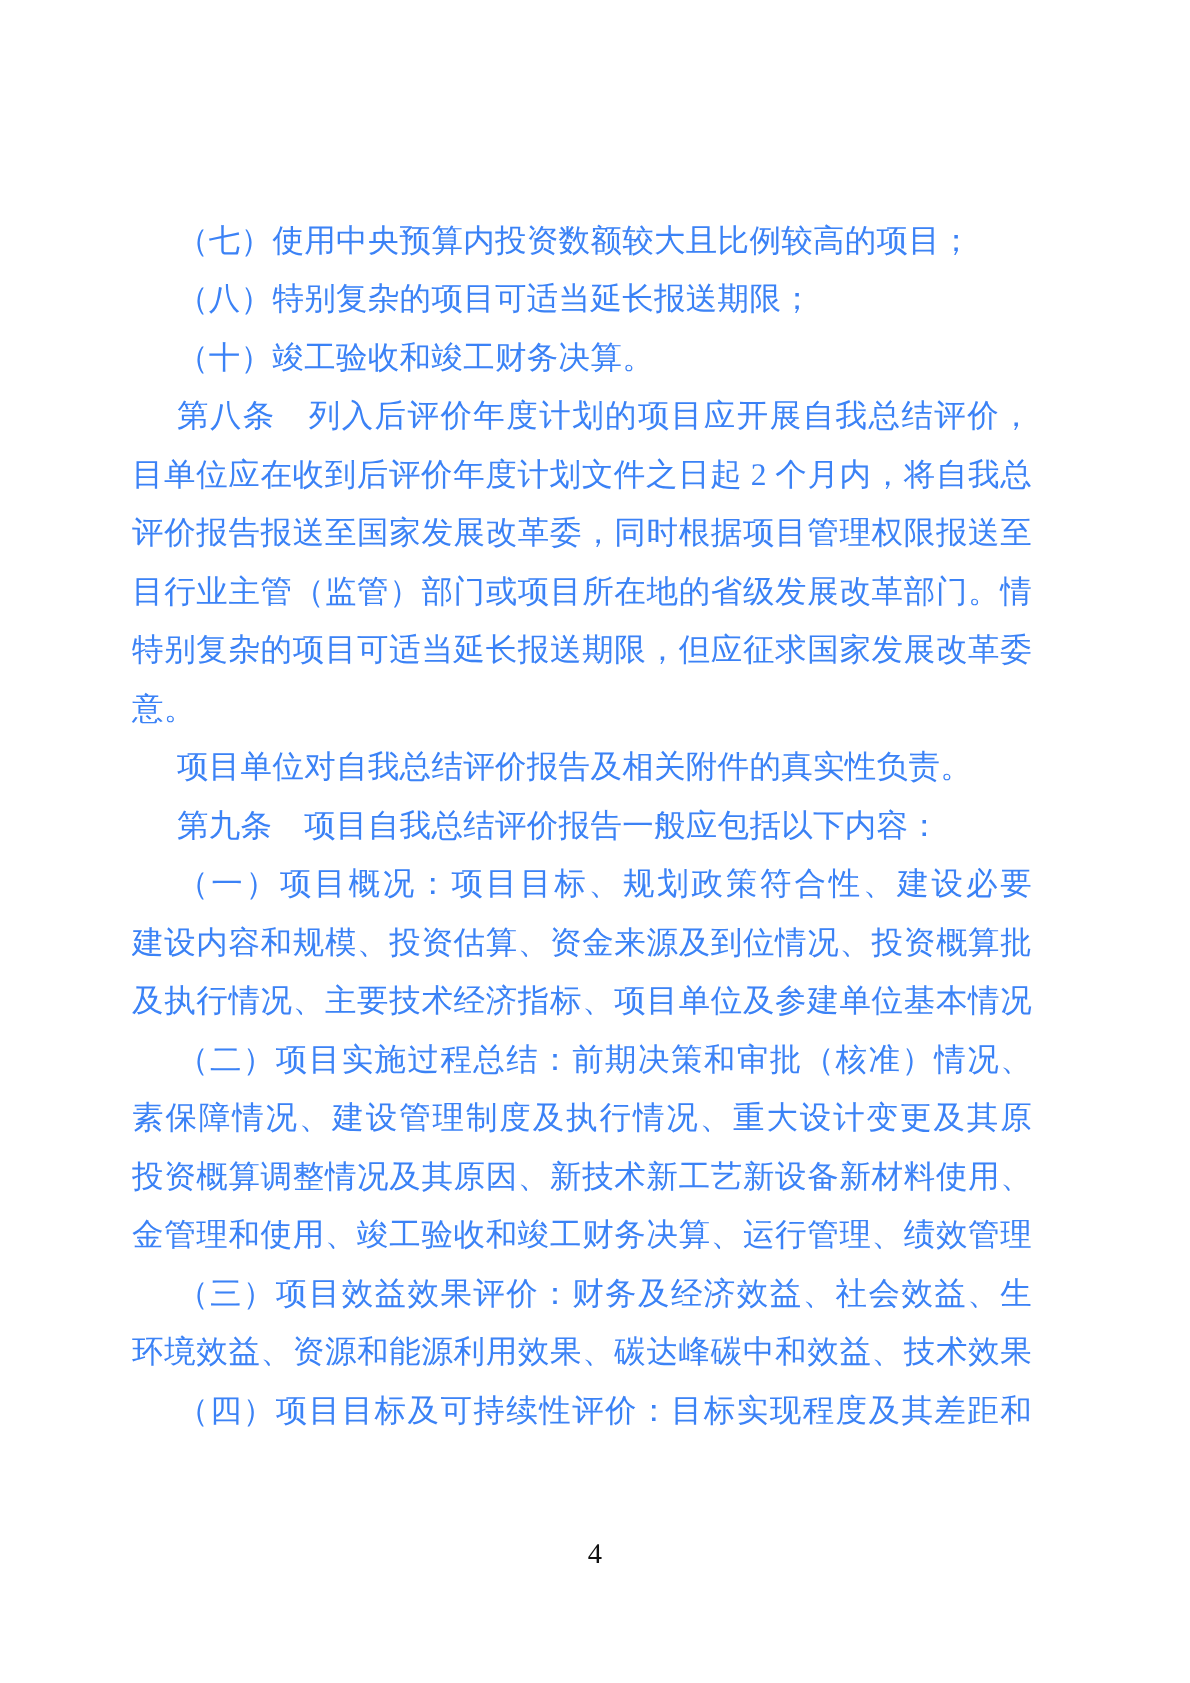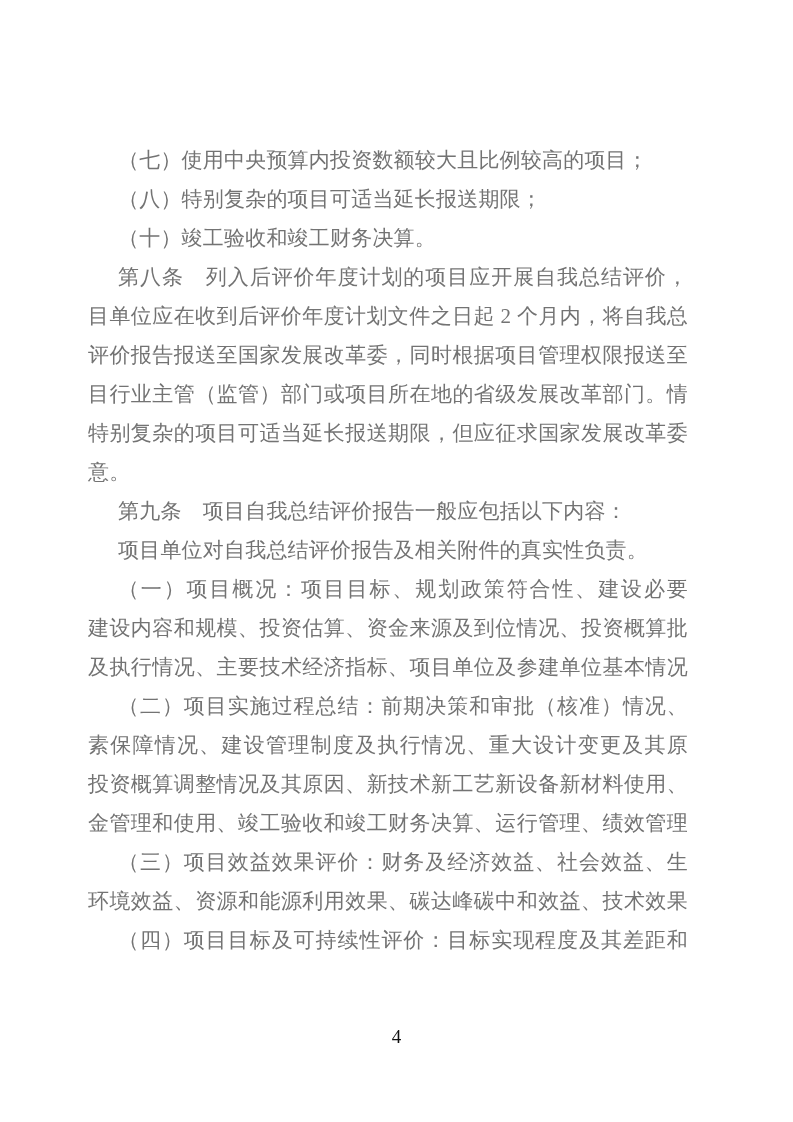--- a/index.html
+++ b/index.html
@@ -47,43 +47,43 @@
   .footer .page-num {
     font-size: 19px;
     color: #111111;
     font-family: "Liberation Serif", serif;
   }
 </style>
 </head>
 <body>
 
 <div class="page">
-  <div class="doc-body" style="color: #737373;">
+  <div class="doc-body" style="color: #3b82f6;">
       <div class="paragraph">
         <div class="line indent">（七）使用中央预算内投资数额较大且比例较高的项目；</div>
       </div>
       <div class="paragraph">
         <div class="line indent">（八）特别复杂的项目可适当延长报送期限；</div>
       </div>
       <div class="paragraph">
         <div class="line indent">（十）竣工验收和竣工财务决算。</div>
       </div>
       <div class="paragraph">
         <div class="line indent fill">第八条　列入后评价年度计划的项目应开展自我总结评价，项</div>
         <div class="line fill">目单位应在收到后评价年度计划文件之日起 2 个月内，将自我总结</div>
         <div class="line fill">评价报告报送至国家发展改革委，同时根据项目管理权限报送至项</div>
         <div class="line fill">目行业主管（监管）部门或项目所在地的省级发展改革部门。情况</div>
         <div class="line fill">特别复杂的项目可适当延长报送期限，但应征求国家发展改革委同</div>
         <div class="line">意。</div>
       </div>
       <div class="paragraph">
-        <div class="line indent">第九条　项目自我总结评价报告一般应包括以下内容：</div>
+        <div class="line indent">项目单位对自我总结评价报告及相关附件的真实性负责。</div>
       </div>
       <div class="paragraph">
-        <div class="line indent">项目单位对自我总结评价报告及相关附件的真实性负责。</div>
+        <div class="line indent">第九条　项目自我总结评价报告一般应包括以下内容：</div>
       </div>
       <div class="paragraph">
         <div class="line indent fill">（一）项目概况：项目目标、规划政策符合性、建设必要性、</div>
         <div class="line fill">建设内容和规模、投资估算、资金来源及到位情况、投资概算批准</div>
         <div class="line fill">及执行情况、主要技术经济指标、项目单位及参建单位基本情况等；</div>
       </div>
       <div class="paragraph">
         <div class="line indent fill">（二）项目实施过程总结：前期决策和审批（核准）情况、要</div>
         <div class="line fill">素保障情况、建设管理制度及执行情况、重大设计变更及其原因、</div>
         <div class="line fill">投资概算调整情况及其原因、新技术新工艺新设备新材料使用、资</div>

